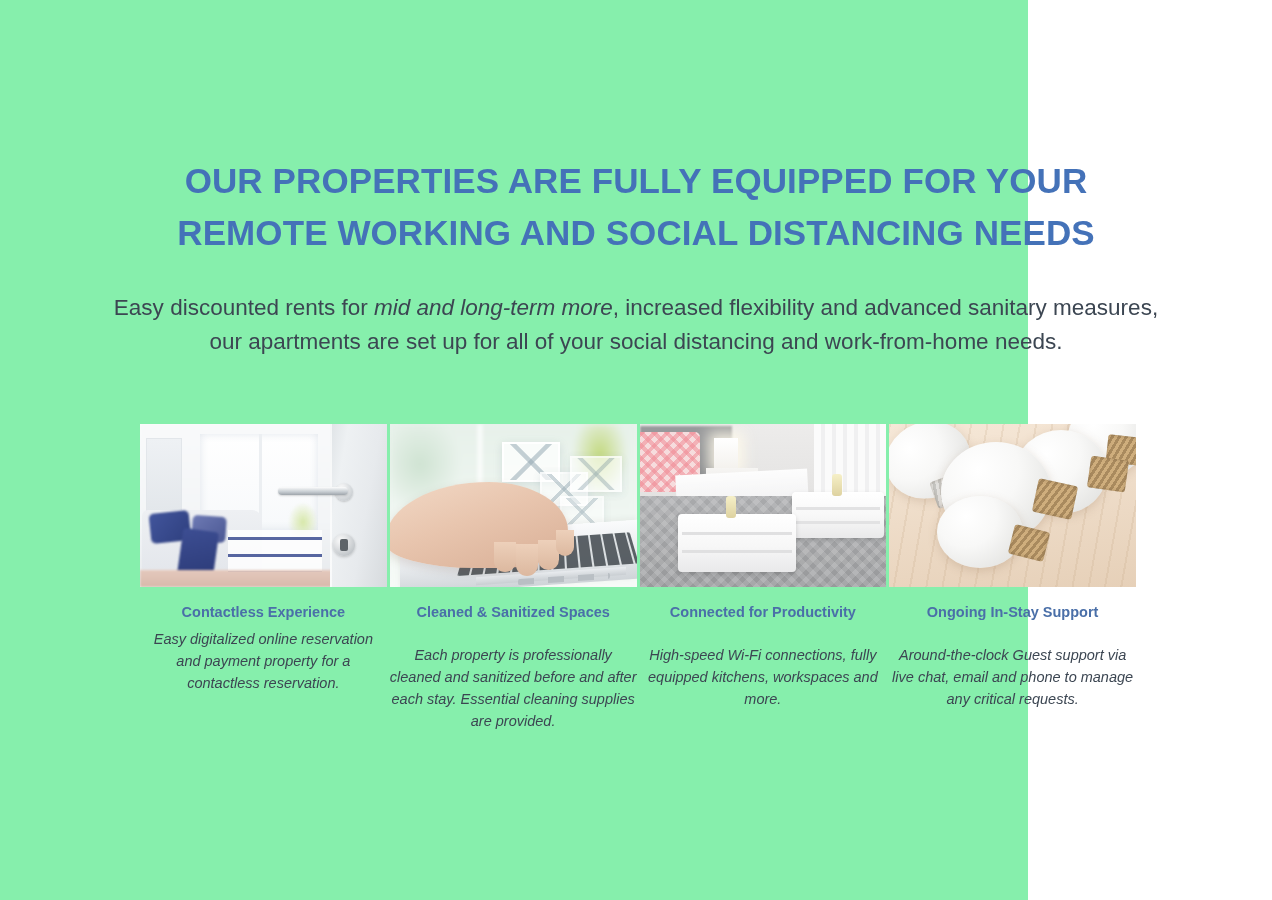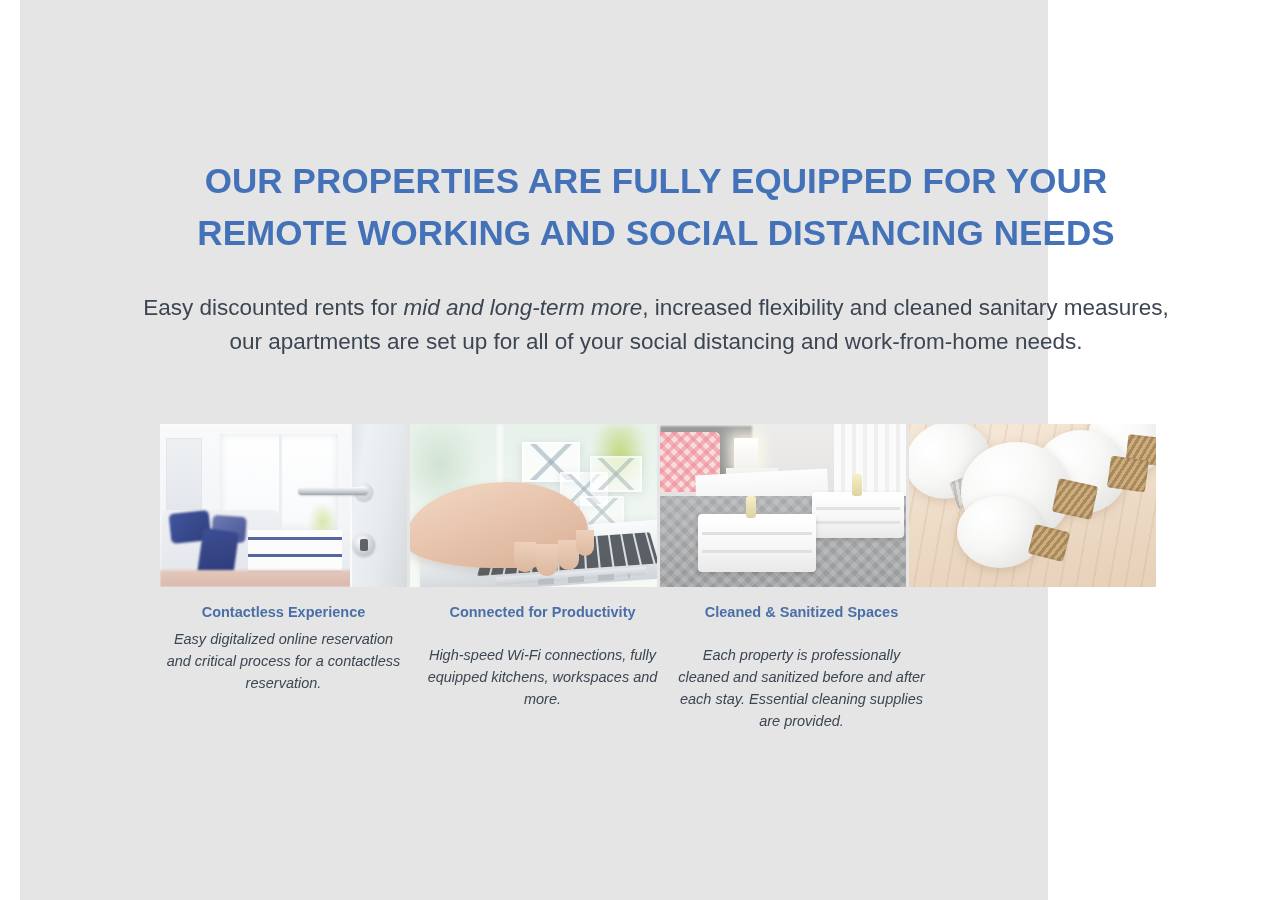--- a/index.html
+++ b/index.html
@@ -13,22 +13,21 @@
     height: 900px;
     overflow: hidden;
     font-family: "Liberation Sans", sans-serif;
     -webkit-font-smoothing: antialiased;
   }
 
   .slide {
     position: relative;
     width: 1028px;
     height: 900px;
-    background: #e5e5e5;
-    margin-left: 20px;
+    background: #86efac;
   }
 
   
   .headline {
     position: absolute;
     left: 136px;
     top: 155px;
     width: 1000px;
     text-align: center;
     color: #4472B8;
@@ -315,21 +314,21 @@
   .p4 .b5{ left:48px; top:72px; width:86px; height:72px; }
   .p4 .b5b{ left:122px; top:104px; width:36px; height:30px; transform:rotate(14deg); }
 
   
   .caption-row {
     position: absolute;
     left: 140px;
     top: 602px;
     width: 996px;
     display: flex;
-    gap: 12px;
+    gap: 3px;
   }
   .caption-col {
     width: 247px;
     text-align: center;
   }
   .cap-title {
     color: #4A6FA8;
     font-size: 14.5px;
     font-weight: bold;
     line-height: 20px;
@@ -348,21 +347,21 @@
 </head>
 <body>
 
 <div class="slide">
 
   <div class="headline">
     <div>OUR PROPERTIES ARE FULLY EQUIPPED FOR YOUR</div>
     <div>REMOTE WORKING AND SOCIAL DISTANCING NEEDS</div>
   </div>
 
-  <div class="subtitle"><span>Easy </span><b>discounted rents</b><span> for </span><i>mid and long-term more</i><span>, increased flexibility and cleaned sanitary measures, our apartments are set up for all of your social distancing and work-from-home needs.</span></div>
+  <div class="subtitle"><span>Easy </span><b>discounted rents</b><span> for </span><i>mid and long-term more</i><span>, increased flexibility and advanced sanitary measures, our apartments are set up for all of your social distancing and work-from-home needs.</span></div>
 
   <div class="image-row">
 
     <div class="photo p1">
       <div class="room"></div>
       <div class="wallpanel"></div>
       <div class="win"></div>
       <div class="plant"></div>
       <div class="sofa"></div>
       <div class="bench"></div>
@@ -423,29 +422,33 @@
       <div class="bulb b5"></div>
       <div class="base b5b"></div>
     </div>
 
   </div>
 
   <div class="caption-row">
 
     <div class="caption-col">
       <div class="cap-title">Contactless Experience</div>
-      <div class="cap-body">Easy digitalized online reservation and critical process for a contactless reservation.</div>
+      <div class="cap-body">Easy digitalized online reservation and payment property for a contactless reservation.</div>
+    </div>
+
+    <div class="caption-col spaced">
+      <div class="cap-title">Cleaned &amp; Sanitized Spaces</div>
+      <div class="cap-body">Each property is professionally cleaned and sanitized before and after each stay.  Essential cleaning supplies are provided.</div>
     </div>
 
     <div class="caption-col spaced">
       <div class="cap-title">Connected for Productivity</div>
       <div class="cap-body">High-speed Wi-Fi connections, fully equipped kitchens, workspaces and more.</div>
     </div>
 
     <div class="caption-col spaced">
-      <div class="cap-title">Cleaned &amp; Sanitized Spaces</div>
-      <div class="cap-body">Each property is professionally cleaned and sanitized before and after each stay.  Essential cleaning supplies are provided.</div>
-    </div>
-
+      <div class="cap-title">Ongoing In-Stay Support</div>
+      <div class="cap-body">Around-the-clock Guest support via live chat, email and phone to manage any critical requests.</div>
+    </div>
 
   </div>
 
 </div>
 
 </body></html>

